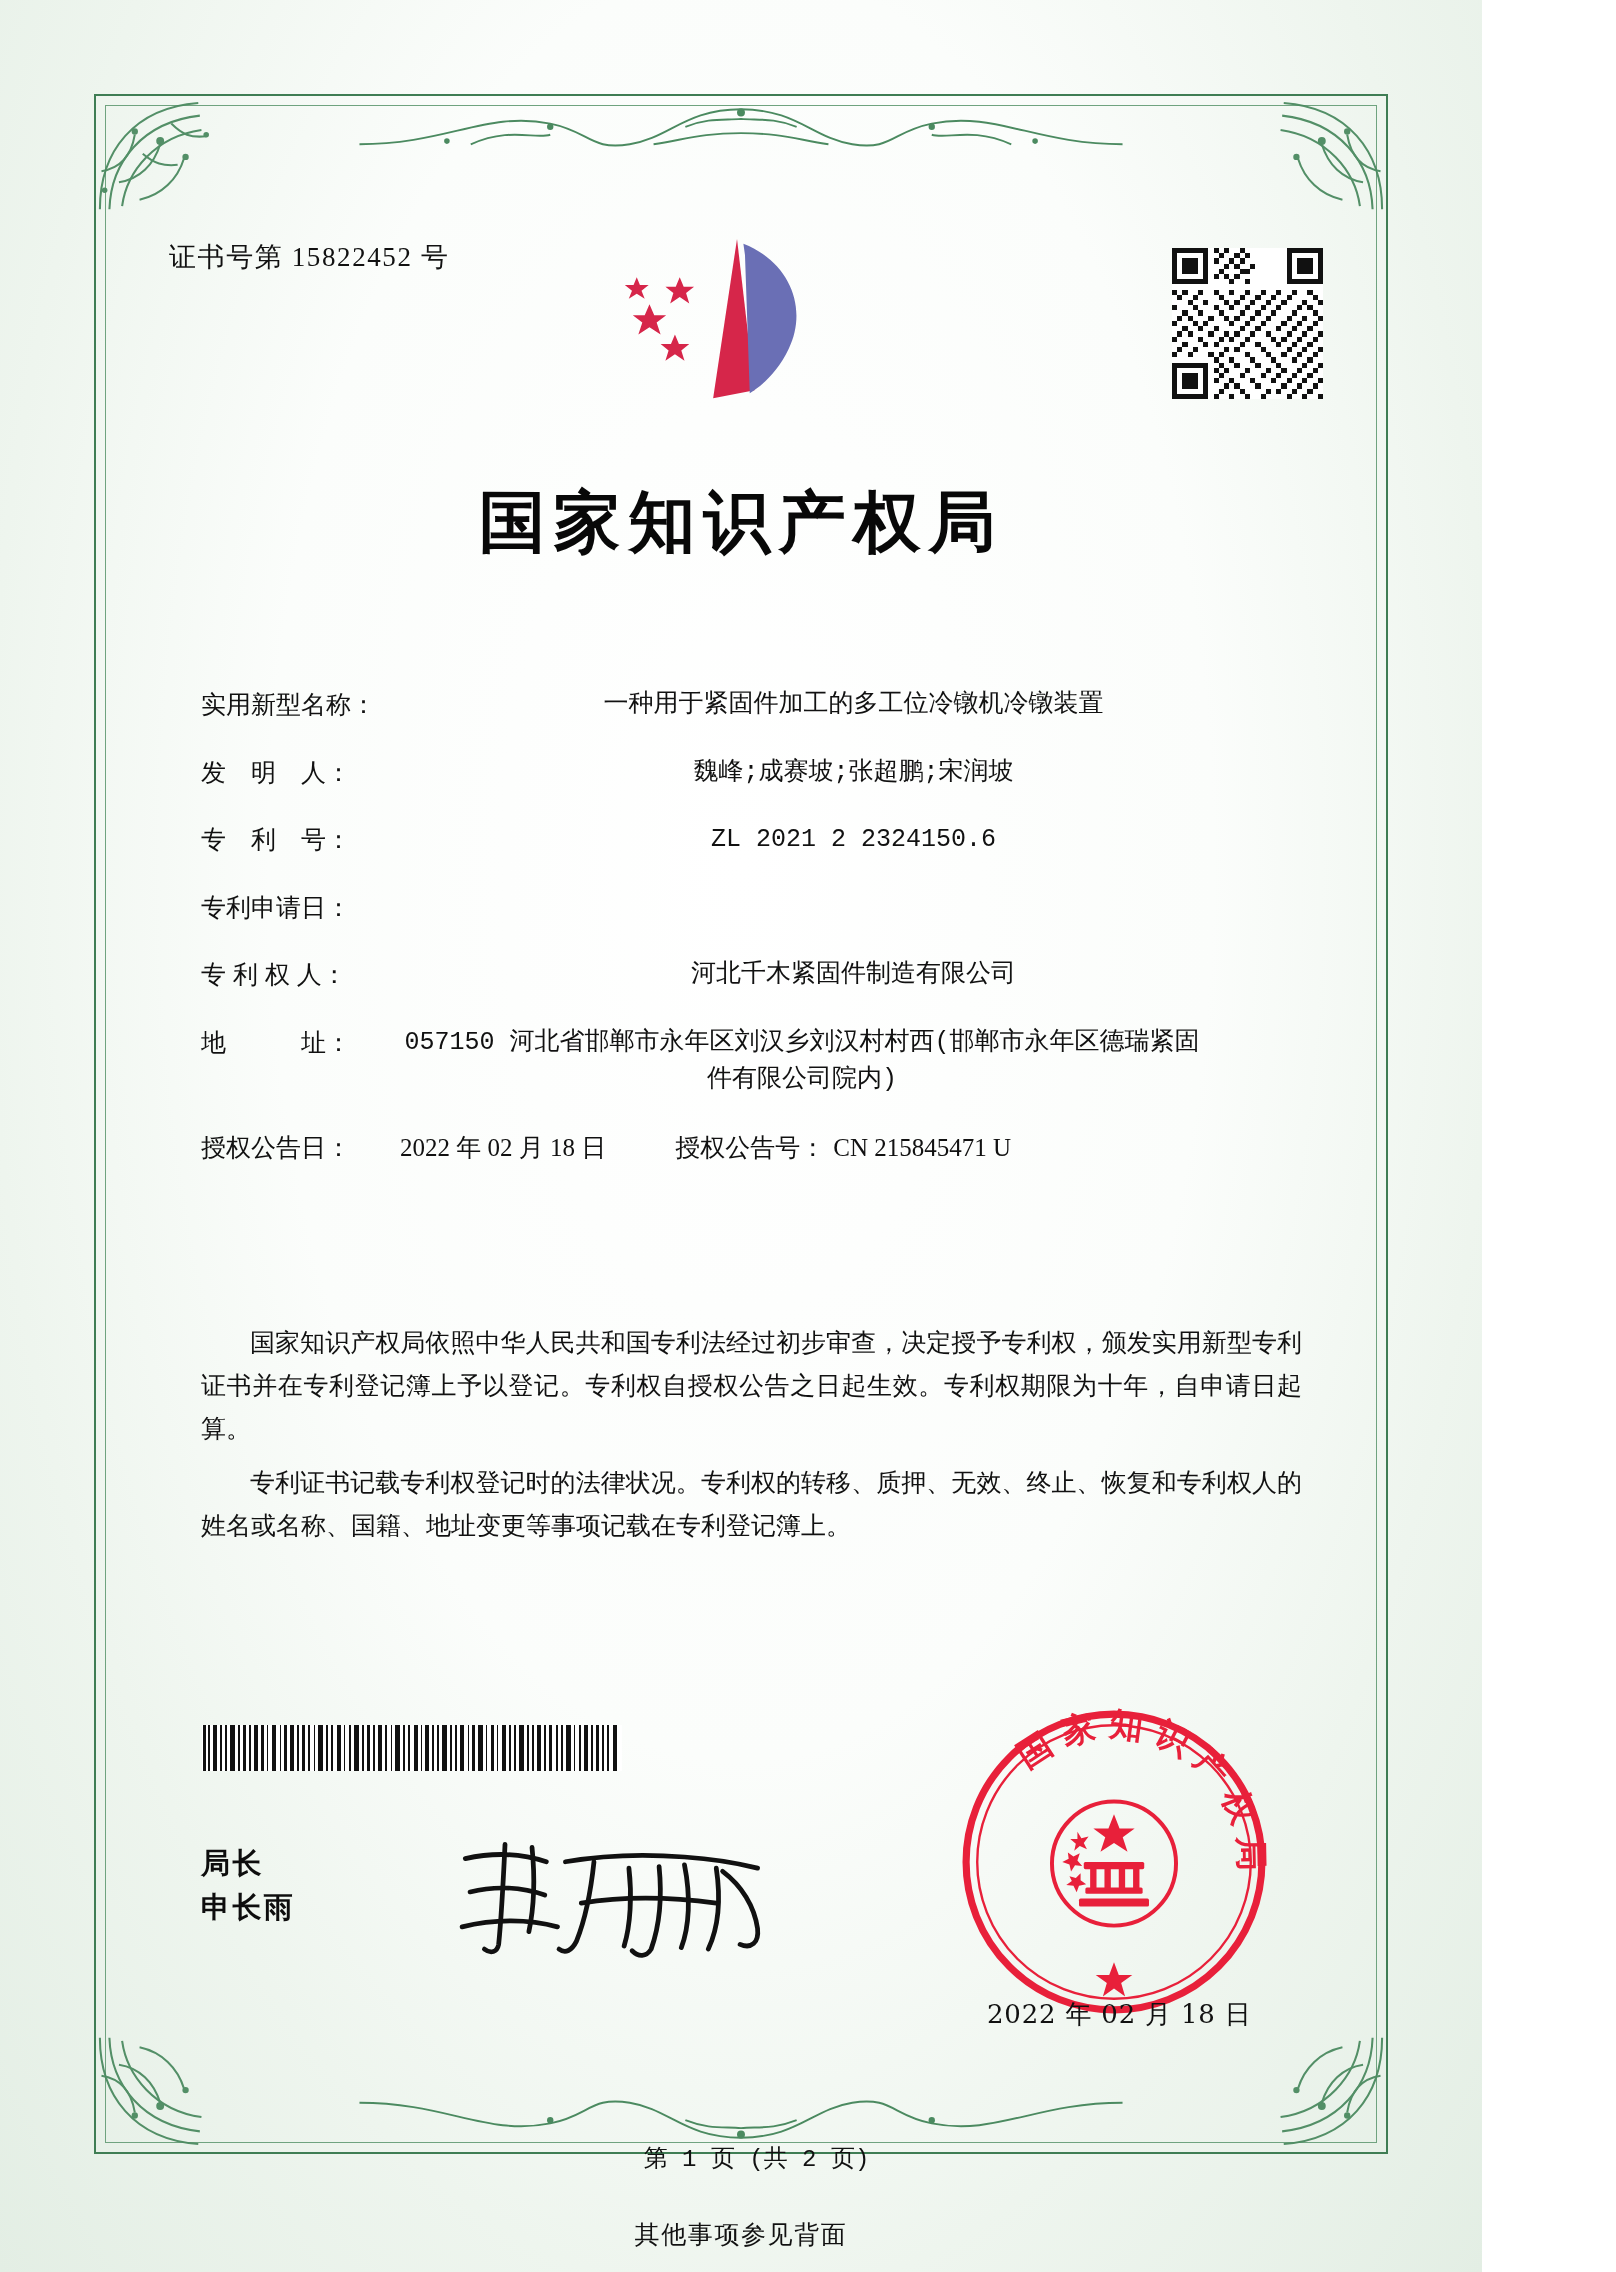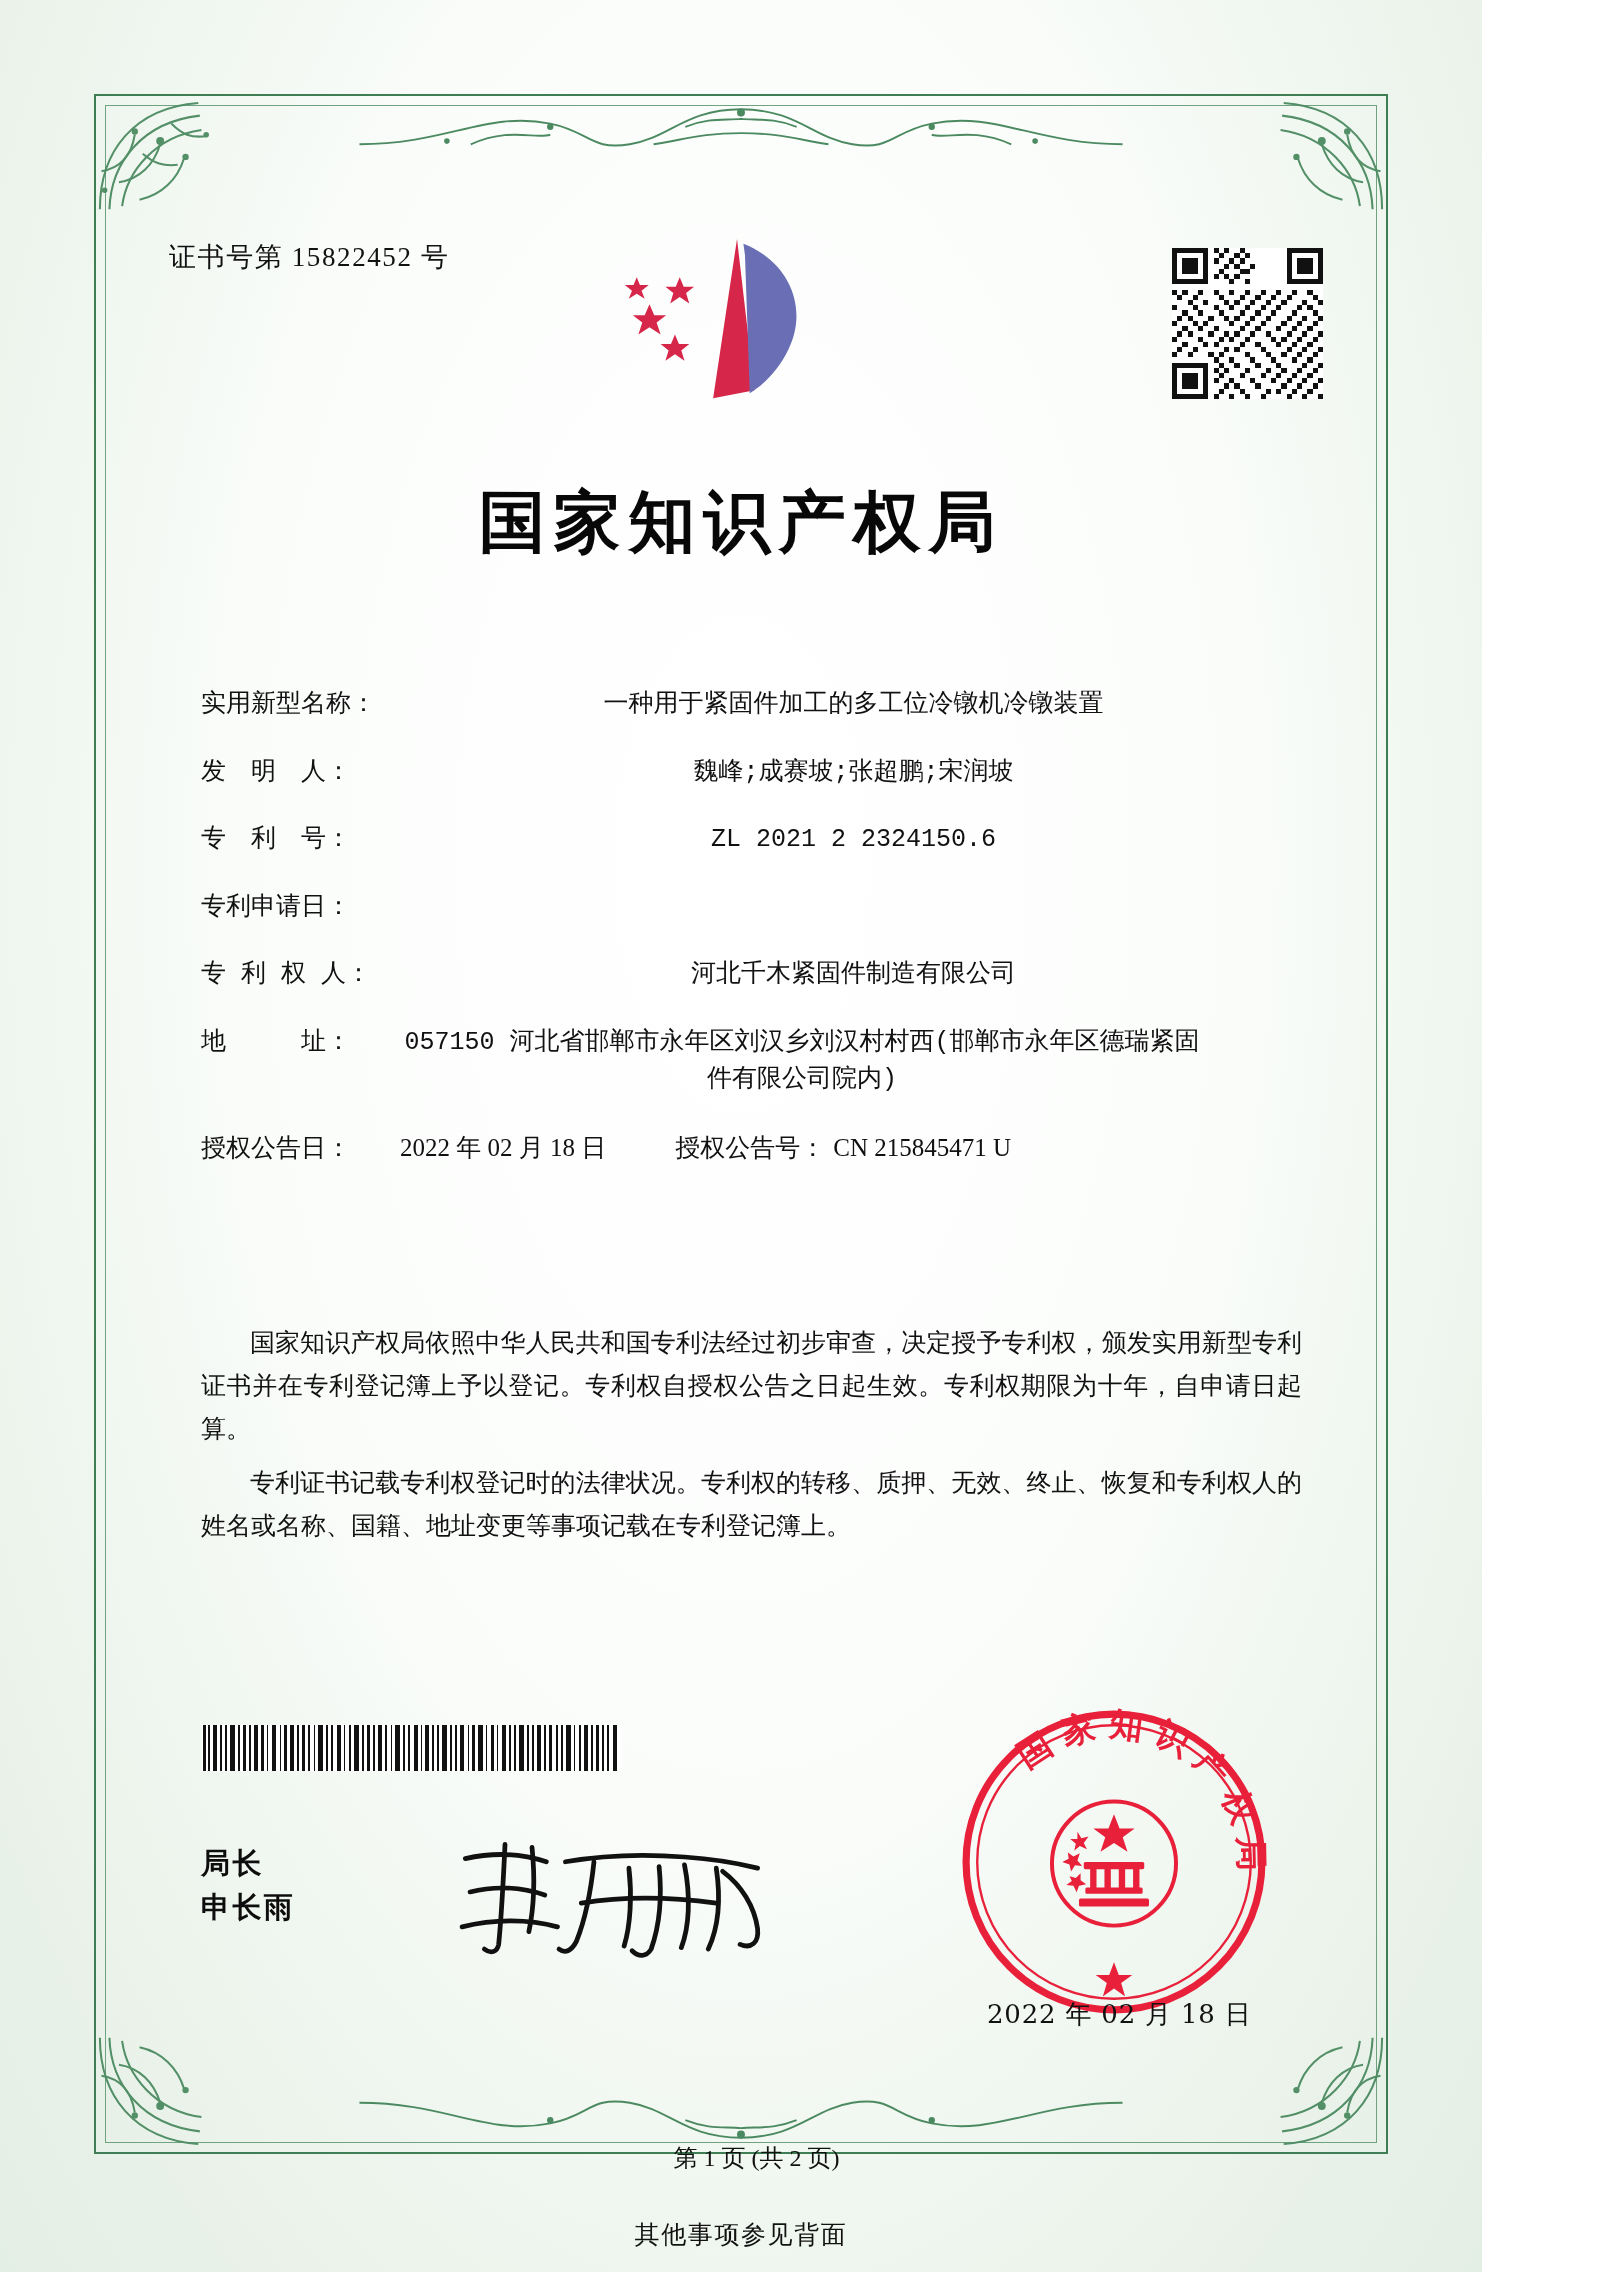--- a/index.html
+++ b/index.html
@@ -131,21 +131,21 @@
     align-items: flex-start;
     margin-bottom: 30px;
     font-size: 25px;
     color: #111;
     line-height: 1.5;
   }
   .row .label {
     width: 199px;
     flex: 0 0 199px;
     white-space: pre;
-    font-family: Liberation Mono, monospace;
+    font-family: Liberation Sans, sans-serif;
   }
   .row .value {
     flex: 1;
     font-family: Liberation Mono, monospace;
     text-align: center;
   }
   .row.addr .value { max-width: 804px; }
 
   .row.twocol {
     display: flex;
@@ -225,21 +225,21 @@
     letter-spacing: 0.8px;
   }
 
   .page-num {
     position: absolute;
     left: 0; right: 13px;
     top: 2142px;
     text-align: center;
     font-size: 24px;
     color: #111;
-    font-family: Liberation Serif, serif;
+    font-family: Liberation Mono, monospace;
     margin-left: 44px;
   }
   .footer-note {
     position: absolute;
     left: 0; right: 0;
     top: 2218px;
     text-align: center;
     font-size: 25px;
     color: #111;
     font-family: "DejaVu Serif", "Liberation Serif", serif;

